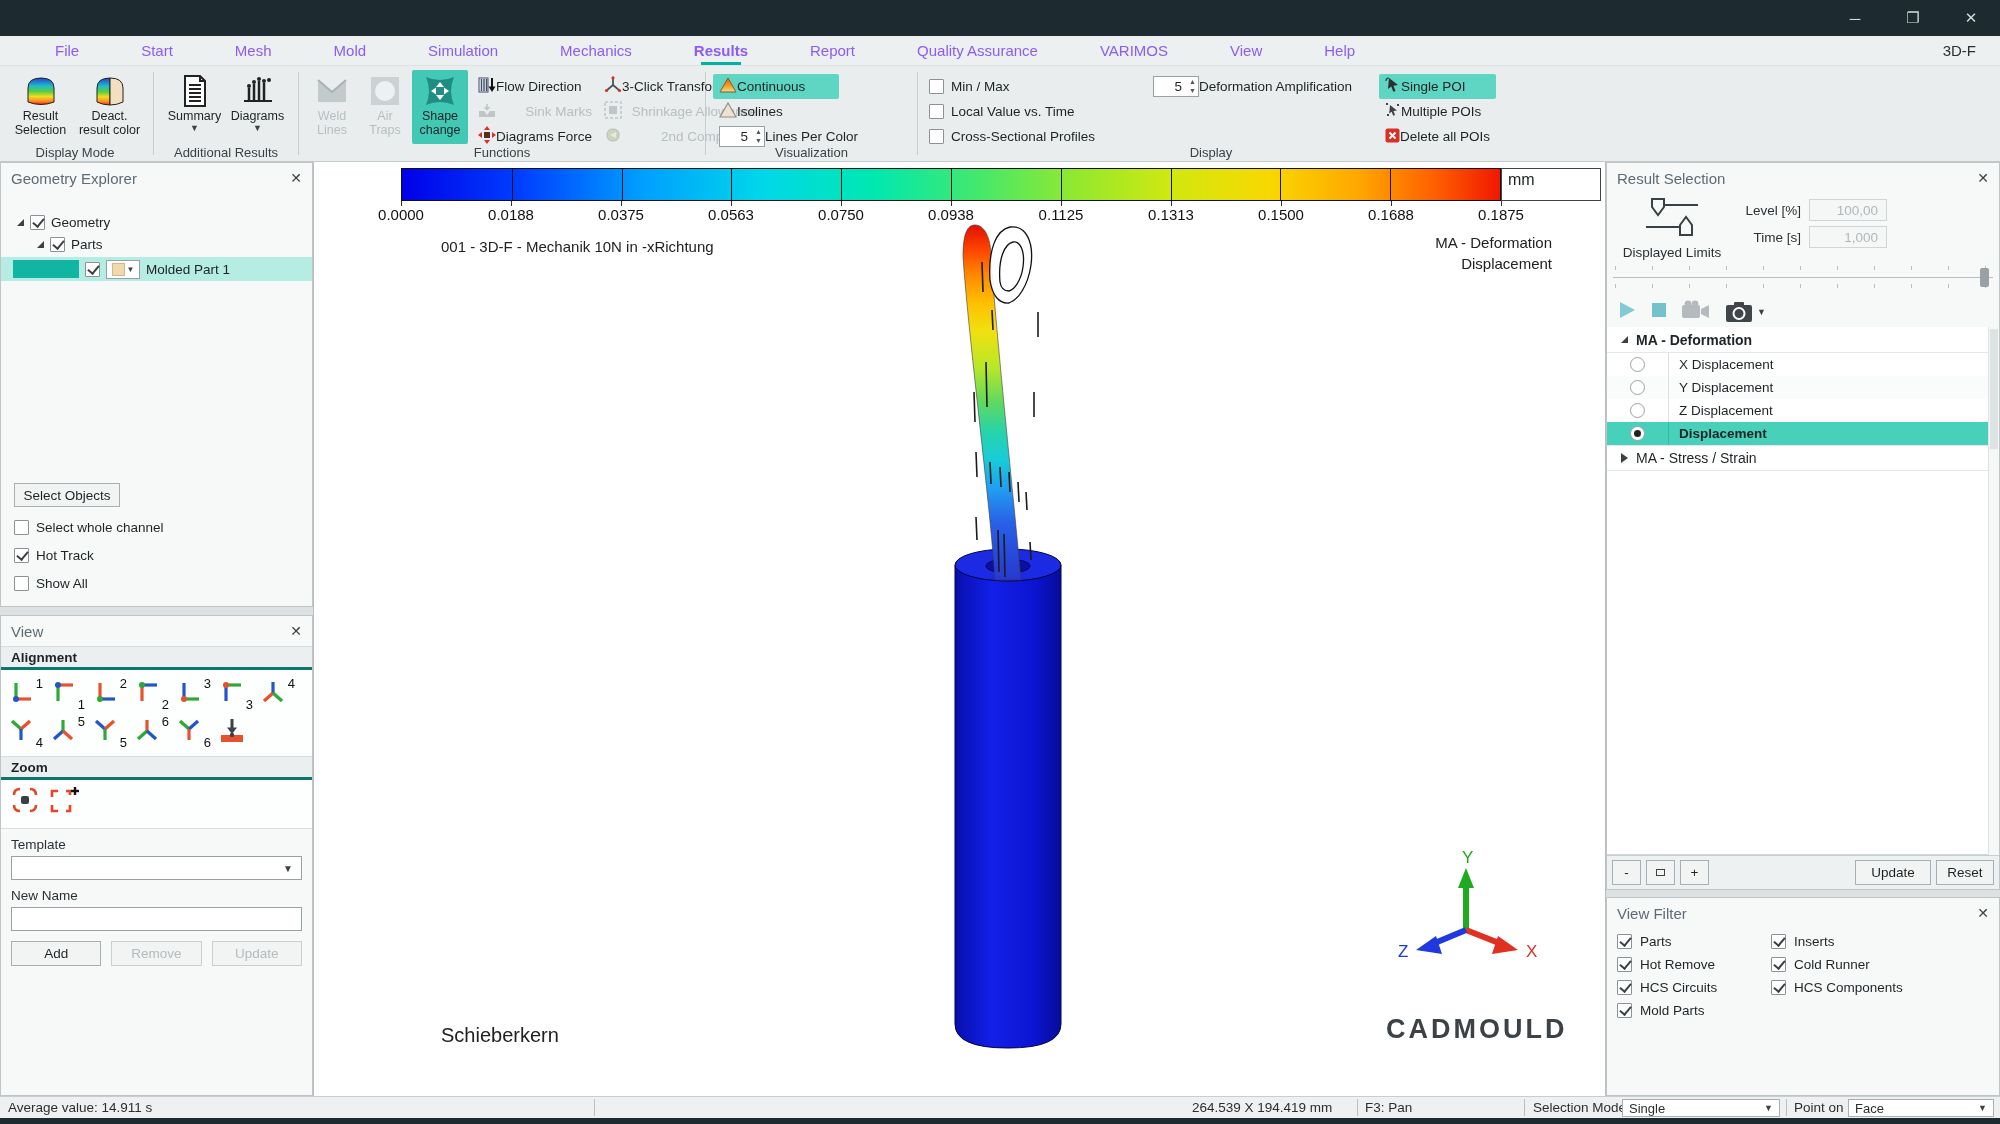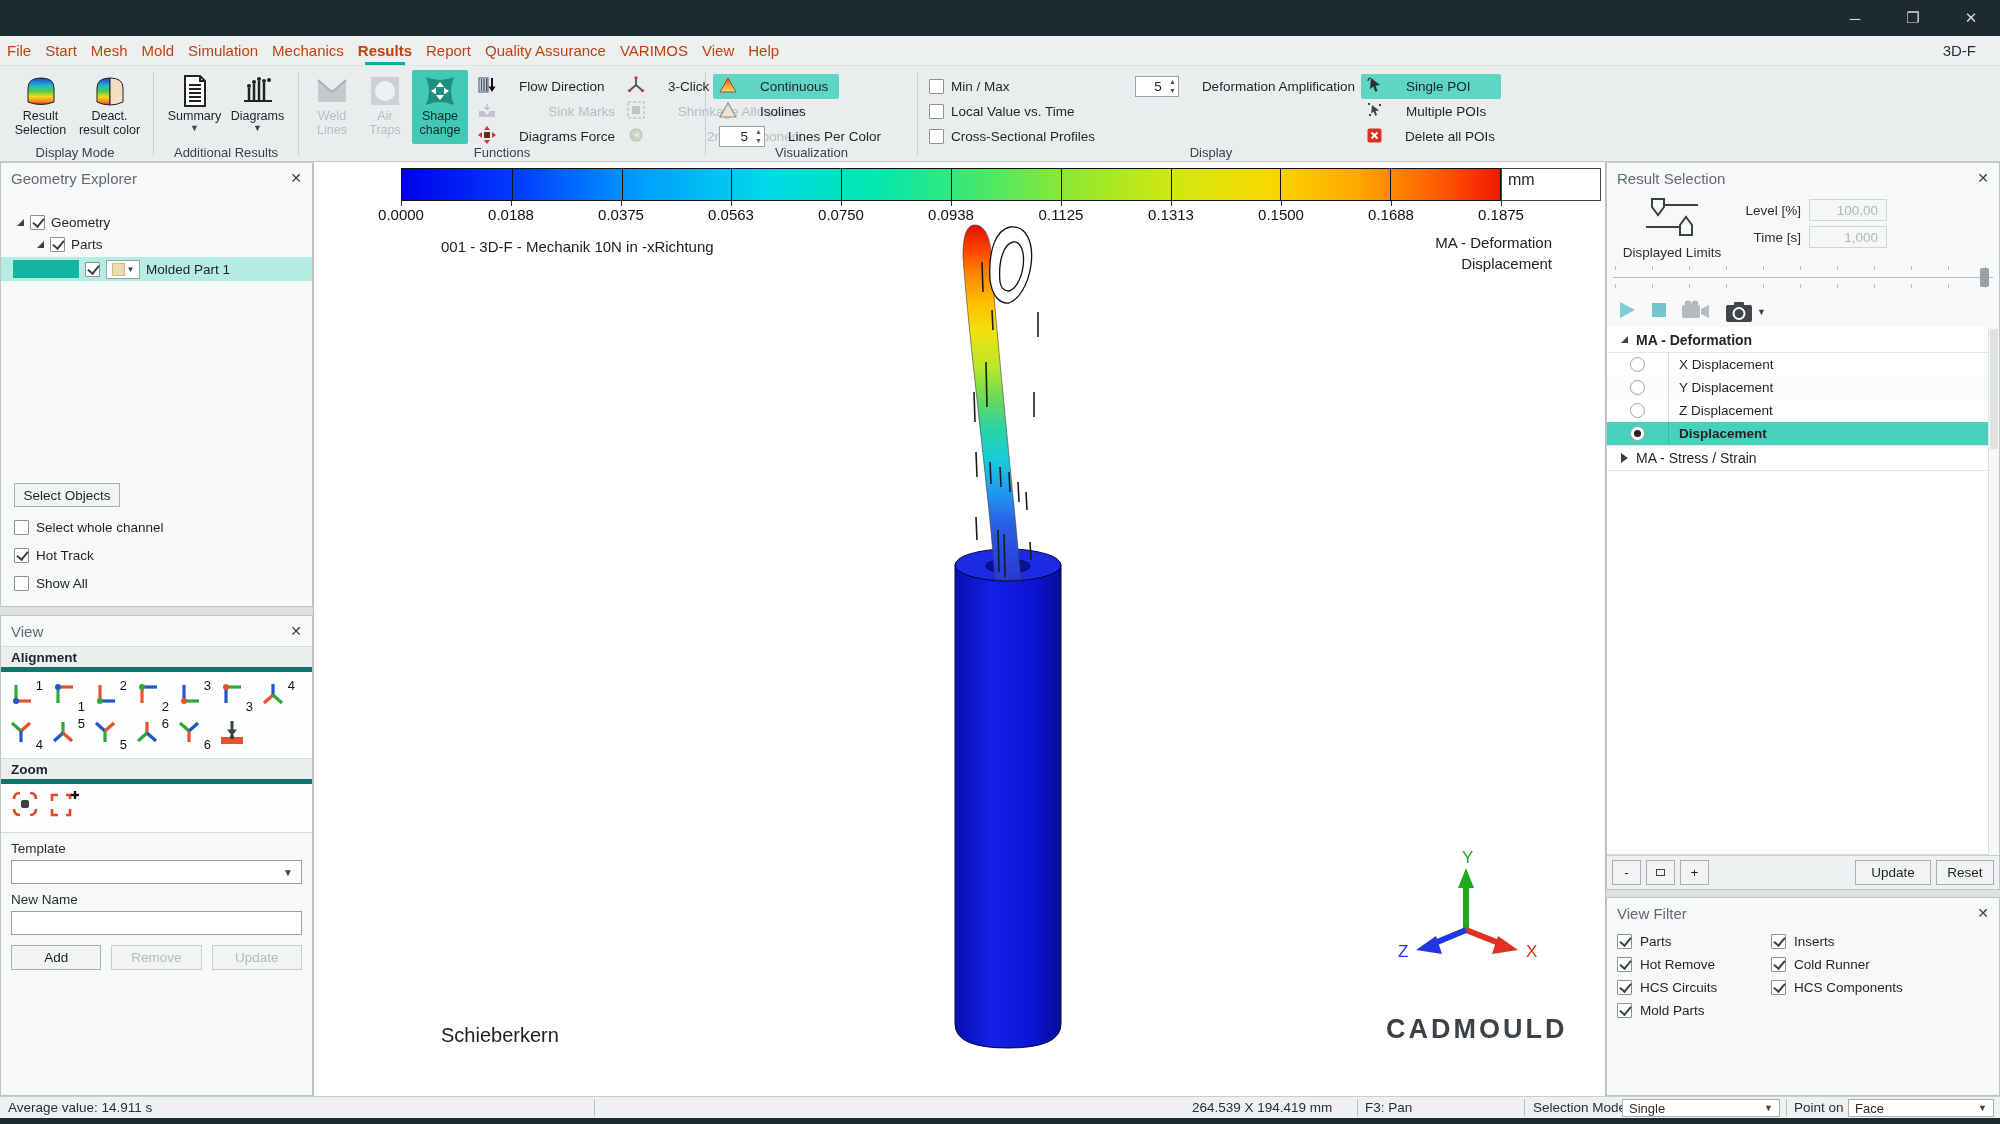--- a/index.html
+++ b/index.html
@@ -4,38 +4,38 @@
 <style>
   * { margin:0; padding:0; box-sizing:border-box; }
   html,body { width:2000px; height:1124px; font-family:"Liberation Sans",sans-serif; background:#dde1e2; overflow:hidden; position:relative; color:#1e2326; }
 
   
   .titlebar { position:absolute; left:0; top:0; width:2000px; height:36px; background:#1d2a2f; display:flex; justify-content:flex-end; }
   .win-btn { width:58px; height:36px; display:flex; align-items:center; justify-content:center; color:#d4d9db; font-size:15px; cursor:pointer; }
 
   
   .menubar { position:absolute; left:0; top:36px; width:2000px; height:30px; background:#edf0f1; display:flex; align-items:stretch; border-bottom:1px solid #dfe3e4; }
-  .menu-item { padding:0 7px; display:flex; align-items:center; font-size:15px; color:#c2410c; position:relative; cursor:pointer; }
+  .menu-item { padding:0 7px; display:flex; align-items:center; font-size:15px; color:#8b5cf6; position:relative; cursor:pointer;margin-left:48px; }
   .menu-item.active { font-weight:bold; }
   .menu-item.active::after { content:""; position:absolute; left:14px; right:14px; bottom:0; height:3px; background:#00b2a2; }
   .menu-right { margin-left:auto; padding-right:24px; display:flex; align-items:center; font-size:15px; color:#2a3033; }
 
   
   .ribbon { position:absolute; left:0; top:66px; width:2000px; height:96px; background:#e9eded; border-bottom:1px solid #c3c9cb; display:flex; }
   .rgroup { position:relative; height:96px; padding-top:4px; }
   .rcaption { position:absolute; bottom:2px; left:0; width:100%; text-align:center; font-size:13px; color:#3c4246; }
   .rdiv { width:1px; background:#c9cfd1; margin:6px 3px; }
   .bigbtns { display:flex; gap:4px; padding:0 8px; }
   .bigbtn { width:66px; height:74px; display:flex; flex-direction:column; align-items:center; text-align:center; font-size:12.5px; line-height:13.5px; cursor:pointer; border-radius:2px; padding-top:2px; }
   .bigbtn .bicon { height:38px; display:flex; align-items:center; justify-content:center; }
   .bigbtn.teal { background:#41c9b5; }
   .bigbtn.disabled { color:#b8bec1; cursor:default; }
   .caret { font-size:9px; color:#3c4246; line-height:8px; }
   .smallcol { display:flex; flex-direction:column; padding-top:4px; }
-  .smallitem { height:25px; display:flex; align-items:center; gap:23px; font-size:13.5px; padding:0 6px; white-space:nowrap; cursor:pointer; }
+  .smallitem { height:25px; display:flex; align-items:center; gap:0; font-size:13.5px; padding:0 6px; white-space:nowrap; cursor:pointer; }
   .smallitem.disabled { color:#b8bec1; cursor:default;justify-content:space-between; }
   .pill { border-radius:2px; }
   .pill.on { background:#5fd5c4; }
   .spinner { width:46px; height:21px; background:#fff; border:1px solid #9aa1a4; display:flex; align-items:center; position:relative; }
   .spinner .val { flex:1; text-align:right; padding-right:16px; font-size:13.5px; }
   .spinner .arrows { position:absolute; right:2px; top:1px; display:flex; flex-direction:column; font-size:7px; line-height:8.5px; color:#555; }
   .rcheck { display:flex; align-items:center; gap:7px; height:25px; font-size:13.5px; cursor:pointer; }
 
   .cb { width:15px; height:15px; background:#fff; border:1px solid #8b9296; border-radius:1px; display:inline-block; position:relative; flex:none; }
   .cb.checked::after { content:""; position:absolute; left:4px; top:0px; width:5px; height:9px; border-right:2px solid #3a4145; border-bottom:2px solid #3a4145; transform:rotate(40deg); }
@@ -50,21 +50,21 @@
   .exp-open { width:0; height:0; border-left:7px solid transparent; border-bottom:7px solid #3a4145; flex:none; }
   .exp-closed { width:0; height:0; border-top:5px solid transparent; border-bottom:5px solid transparent; border-left:7px solid #3a4145; flex:none; }
   .sel-row { background:#b5ece3; }
   .sel-block { width:66px; height:18px; background:#12b5a2; flex:none; }
   .swatch-box { width:34px; height:19px; background:#fff; border:1px solid #9aa1a4; display:flex; align-items:center; justify-content:center; gap:2px; }
   .swatch { width:13px; height:13px; background:#f0d9ab; border:1px solid #cdb98d; }
   .btn { background:#f2f4f4; border:1px solid #a9b0b3; font-size:13.5px; display:inline-flex; align-items:center; justify-content:center; cursor:pointer; font-family:"Liberation Sans",sans-serif; color:#1e2326; }
   .btn.disabled { color:#b4babd; border-color:#c9cfd1; cursor:default; }
 
   
-  .secbar { background:#eceff0; border-top:1px solid #d8dcdd; border-bottom:5px solid #0f766e; height:24px; display:flex; align-items:center; padding:10px 10px; font-weight:bold; font-size:13.5px; }
+  .secbar { background:#eceff0; border-top:1px solid #d8dcdd; border-bottom:3px solid #0f766e; height:24px; display:flex; align-items:center; padding:10px 10px; font-weight:bold; font-size:13.5px; }
   .al-grid { background:#fdfefe; padding:6px 8px; display:flex; flex-wrap:wrap; gap:2px 6px; }
   .al-icon { width:36px; height:36px; position:relative; }
   .al-icon svg { position:absolute; left:0; top:4px; }
   .al-num { position:absolute; font-size:13px; color:#111; }
   .n-tr { top:0; right:2px; } .n-br { bottom:0; right:2px; }
   .sG { stroke:#2ea836; stroke-width:3.2; } .sR { stroke:#e8512e; stroke-width:3.2; } .sB { stroke:#2456c8; stroke-width:3.2; }
   .fG { fill:#2ea836; } .fR { fill:#e8512e; } .fB { fill:#2456c8; }
   .field-label { font-size:13.5px; color:#2a3033; padding:8px 10px 4px 10px; }
   .dropdown { height:24px; background:#fff; border:1px solid #9aa1a4; display:flex; align-items:center; padding:0 8px; font-size:13.5px; }
   .dropdown .dd-caret { margin-left:auto; font-size:10px; color:#3c4246; }

